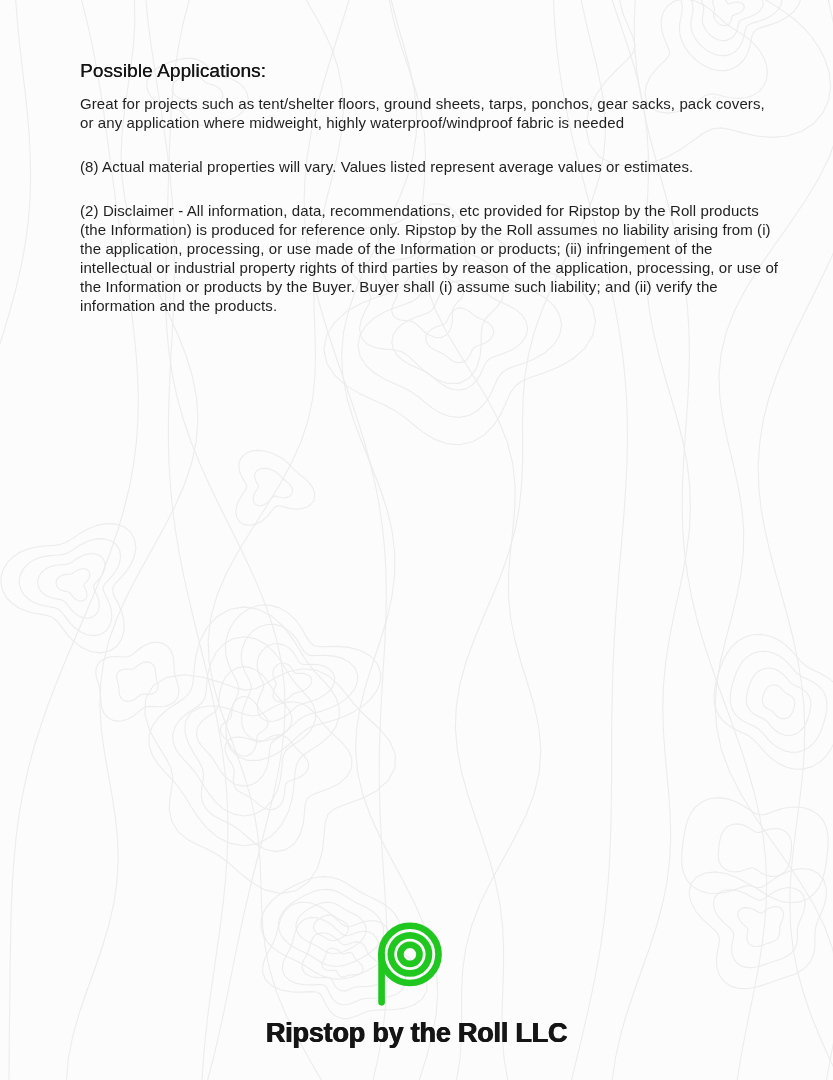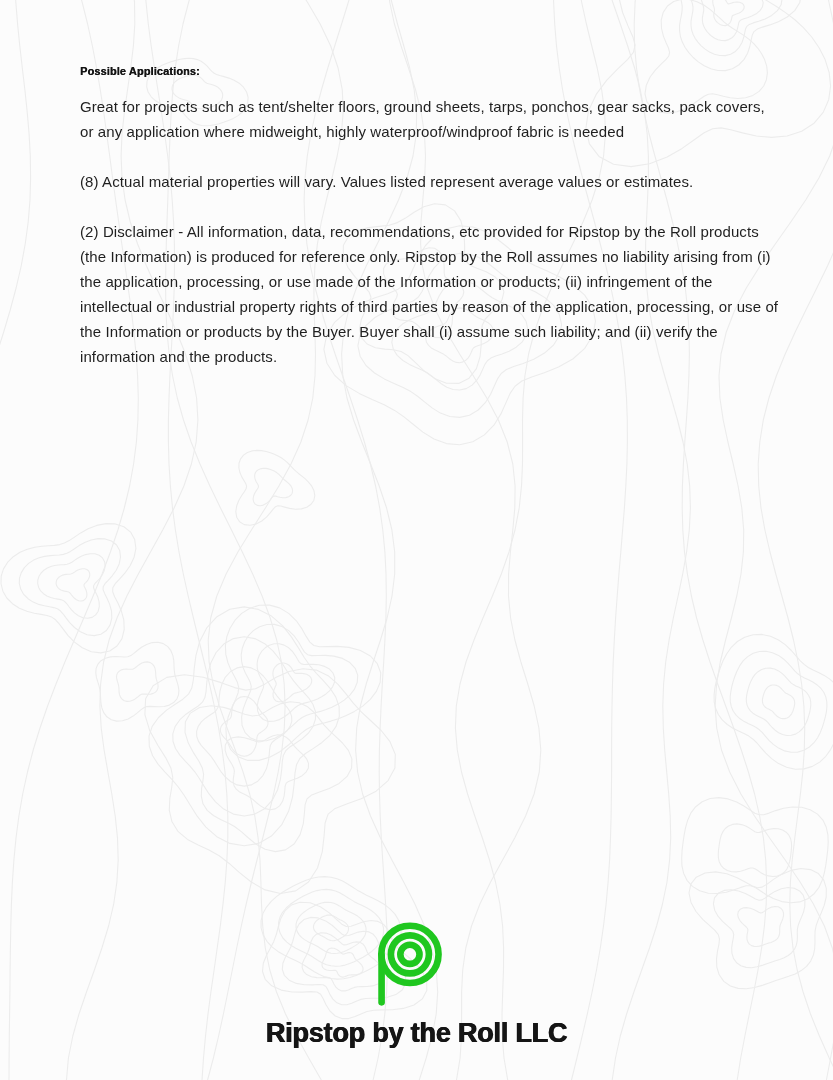--- a/index.html
+++ b/index.html
@@ -23,32 +23,32 @@
   }
   .content {
     position: absolute;
     left: 80px;
     top: 61px;
     width: 700px;
     z-index: 1;
     color: #1f1f1f;
   }
   .heading {
-    font-size: 11px;
-    font-weight: 700;
+    font-size: 19px;
+    font-weight: 400;
     line-height: 20px;
     margin: 0 0 13px 0;
     letter-spacing: 0.1px;
     color: #141414;
     text-shadow: 0.3px 0 0 currentColor;
   }
   .body-text {
     font-size: 15px;
     font-weight: 400;
-    line-height: 25px;
+    line-height: 19px;
     margin: 0 0 25px 0;
     letter-spacing: 0.1px;
   }
   .footer {
     position: absolute;
     left: 0;
     top: 919px;
     width: 100%;
     z-index: 1;
     text-align: center;

